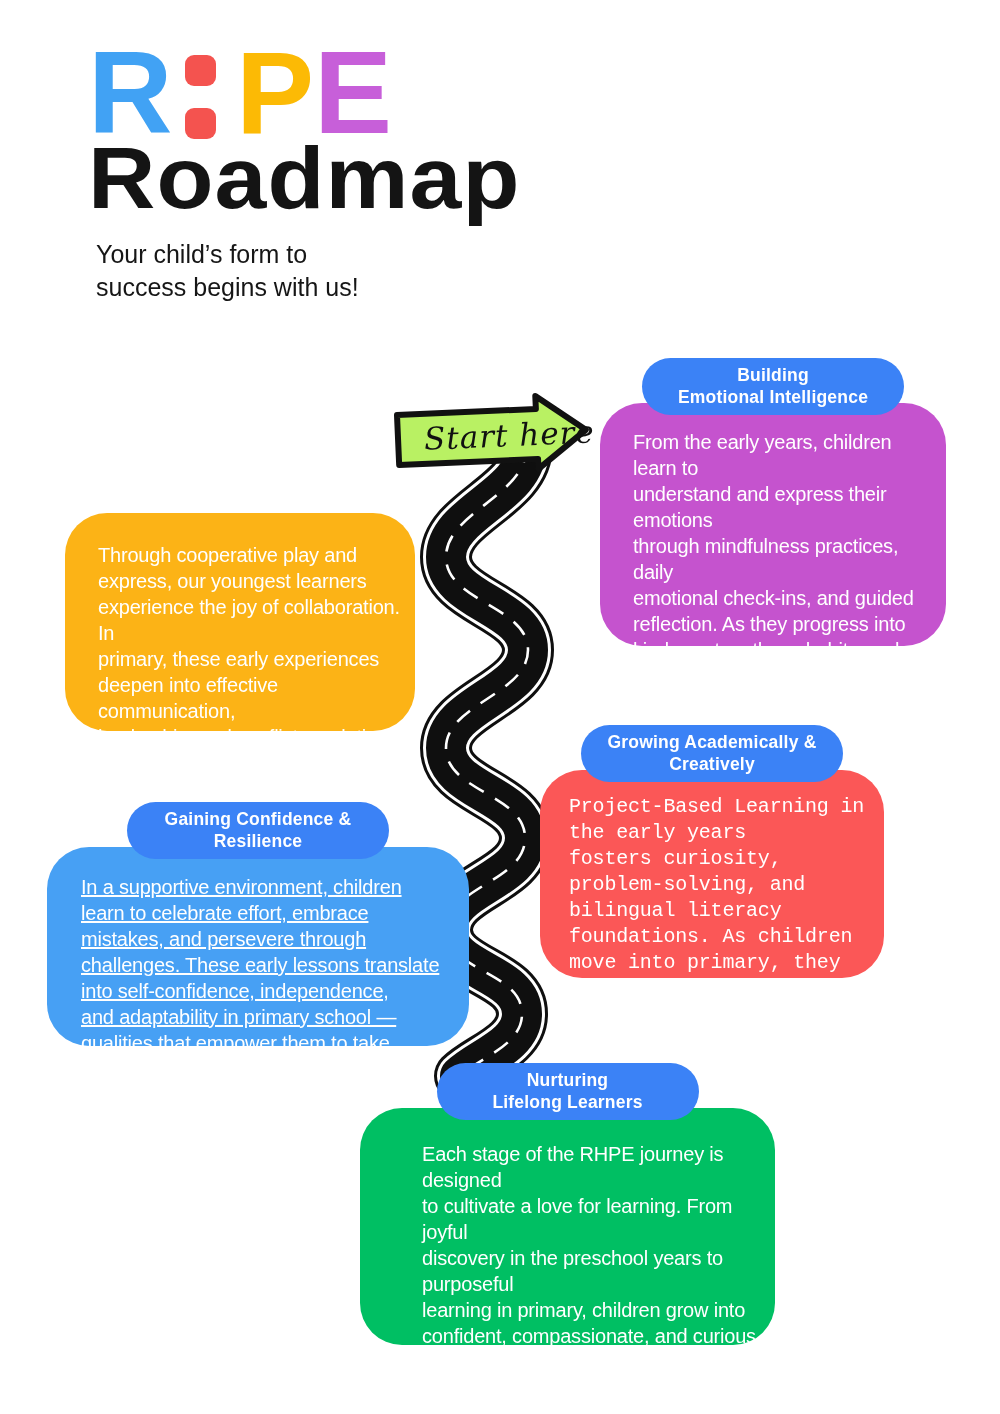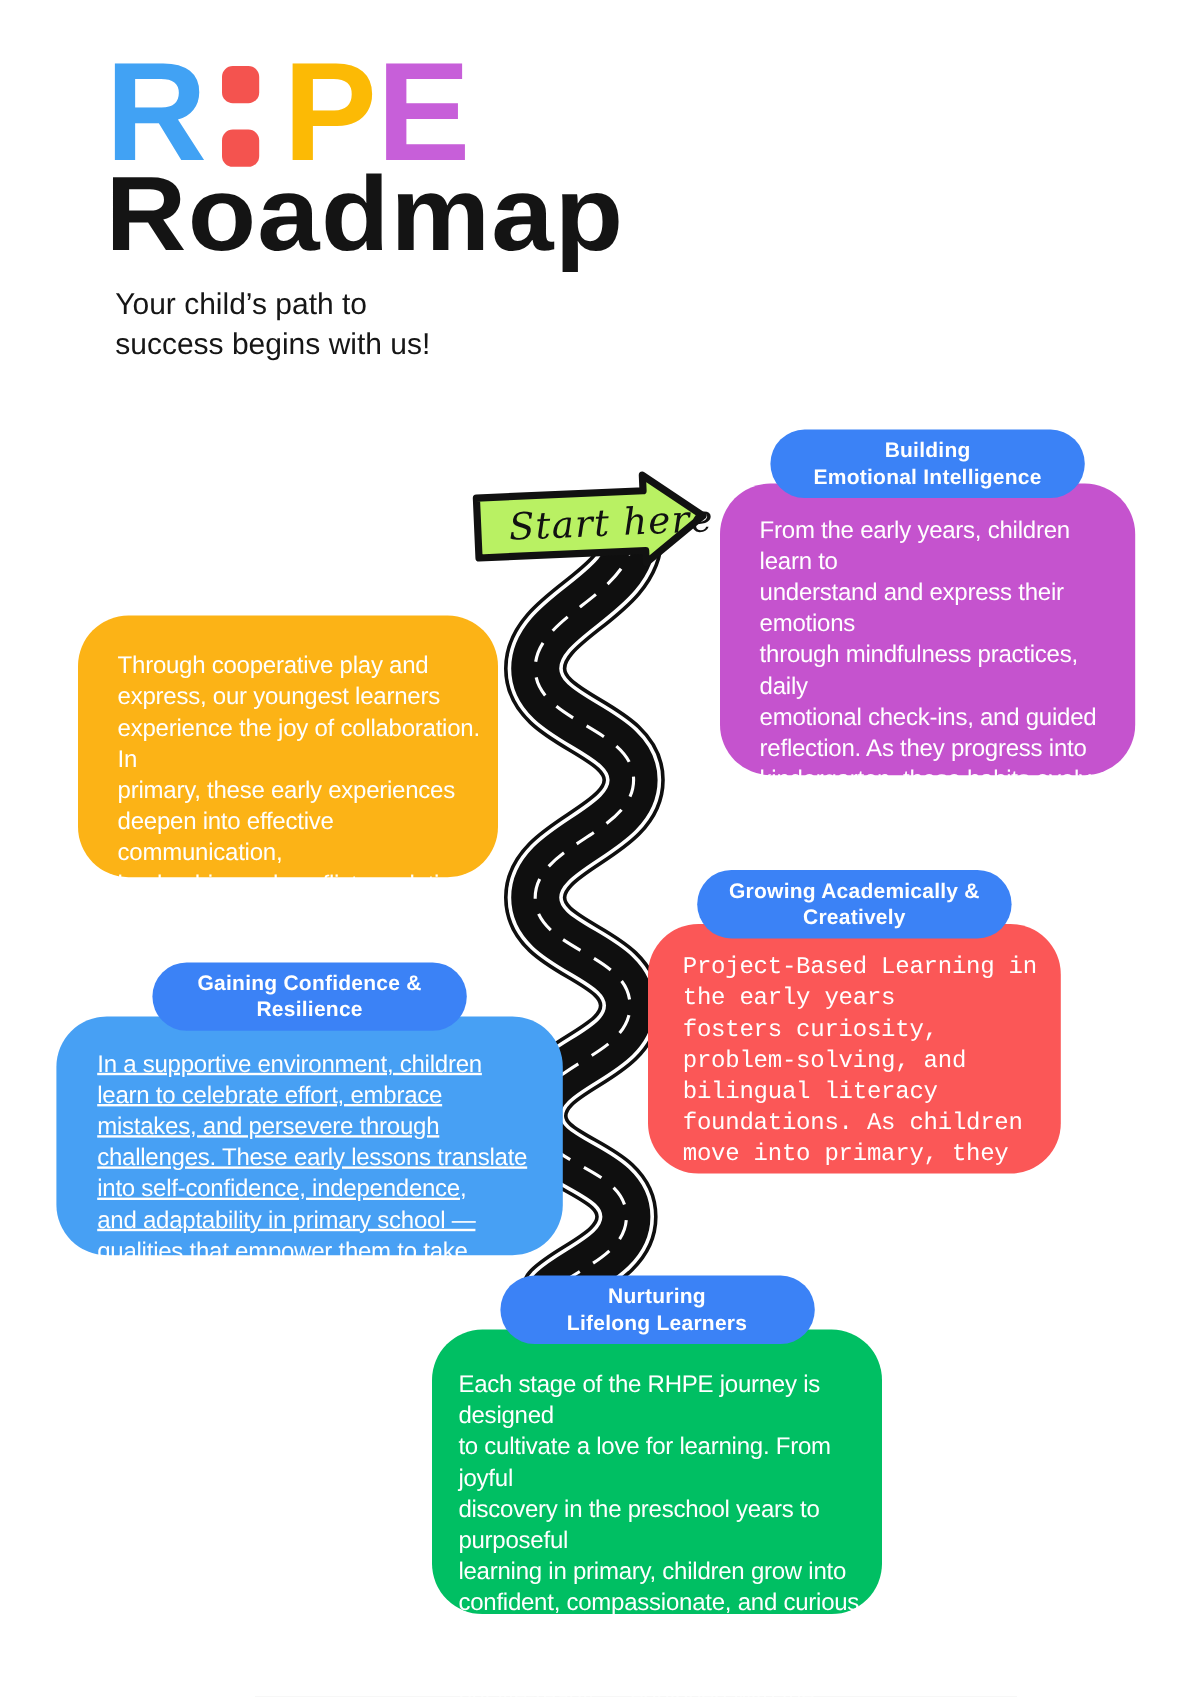--- a/index.html
+++ b/index.html
@@ -69,21 +69,21 @@
     <span class="logo-letter logo-r">R</span>
     <span class="logo-colon">
         <span class="sq"></span>
         <span class="sq"></span>
       </span>
     <span class="logo-letter logo-p">P</span>
     <span class="logo-letter logo-e">E</span>
   </div>
 
   <div class="page-title">Roadmap</div>
-  <div class="page-subtitle">Your child’s path to
+  <div class="page-subtitle">Your child’s form to
 success begins with us!</div>
 
   <svg id="road-svg" width="1000" height="1414" viewBox="0 0 1000 1414">
     <g>
       <path d="M527 446 C527 496 446 512 446 557 C446 602 528 606 528 650 C528 694 446 704 446 748 C446 792 525 794 525 838 C525 882 447 886 447 930 C447 972 522 971 522 1014 C522 1046 478 1058 460 1076" fill="none" stroke="#0f0f0f" stroke-width="52" stroke-linecap="round"></path>
       <path d="M527 446 C527 496 446 512 446 557 C446 602 528 606 528 650 C528 694 446 704 446 748 C446 792 525 794 525 838 C525 882 447 886 447 930 C447 972 522 971 522 1014 C522 1046 478 1058 460 1076" fill="none" stroke="#ffffff" stroke-width="46" stroke-linecap="round"></path>
       <path d="M527 446 C527 496 446 512 446 557 C446 602 528 606 528 650 C528 694 446 704 446 748 C446 792 525 794 525 838 C525 882 447 886 447 930 C447 972 522 971 522 1014 C522 1046 478 1058 460 1076" fill="none" stroke="#0f0f0f" stroke-width="40" stroke-linecap="round"></path>
       <path d="M527 446 C527 496 446 512 446 557 C446 602 528 606 528 650 C528 694 446 704 446 748 C446 792 525 794 525 838 C525 882 447 886 447 930 C447 972 522 971 522 1014 C522 1046 478 1058 460 1076" fill="none" stroke="#ffffff" stroke-width="2.6" stroke-dasharray="17 13"></path>
     </g>
     <g transform="rotate(-2.5 490 436)">
@@ -138,21 +138,21 @@
     <div class="card-body">In a supportive environment, children
 learn to celebrate effort, embrace
 mistakes, and persevere through
 challenges. These early lessons translate
 into self-confidence, independence,
 and adaptability in primary school —
 qualities that empower them to take
 initiative and lead with purpose.</div>
   </div>
 
-  <div class="card card-5" style="background: rgb(0, 191, 99);">
+  <div class="card card-5" style="background: rgb(0, 191, 99); padding-left: 40px;">
     <div class="pill">Nurturing
 Lifelong Learners</div>
     <div class="card-body">Each stage of the RHPE journey is designed
 to cultivate a love for learning. From joyful
 discovery in the preschool years to purposeful
 learning in primary, children grow into
 confident, compassionate, and curious
 individuals who are not only school-ready,
 but life-ready — equipped with the character
 and mindset to succeed in an ever-changing

